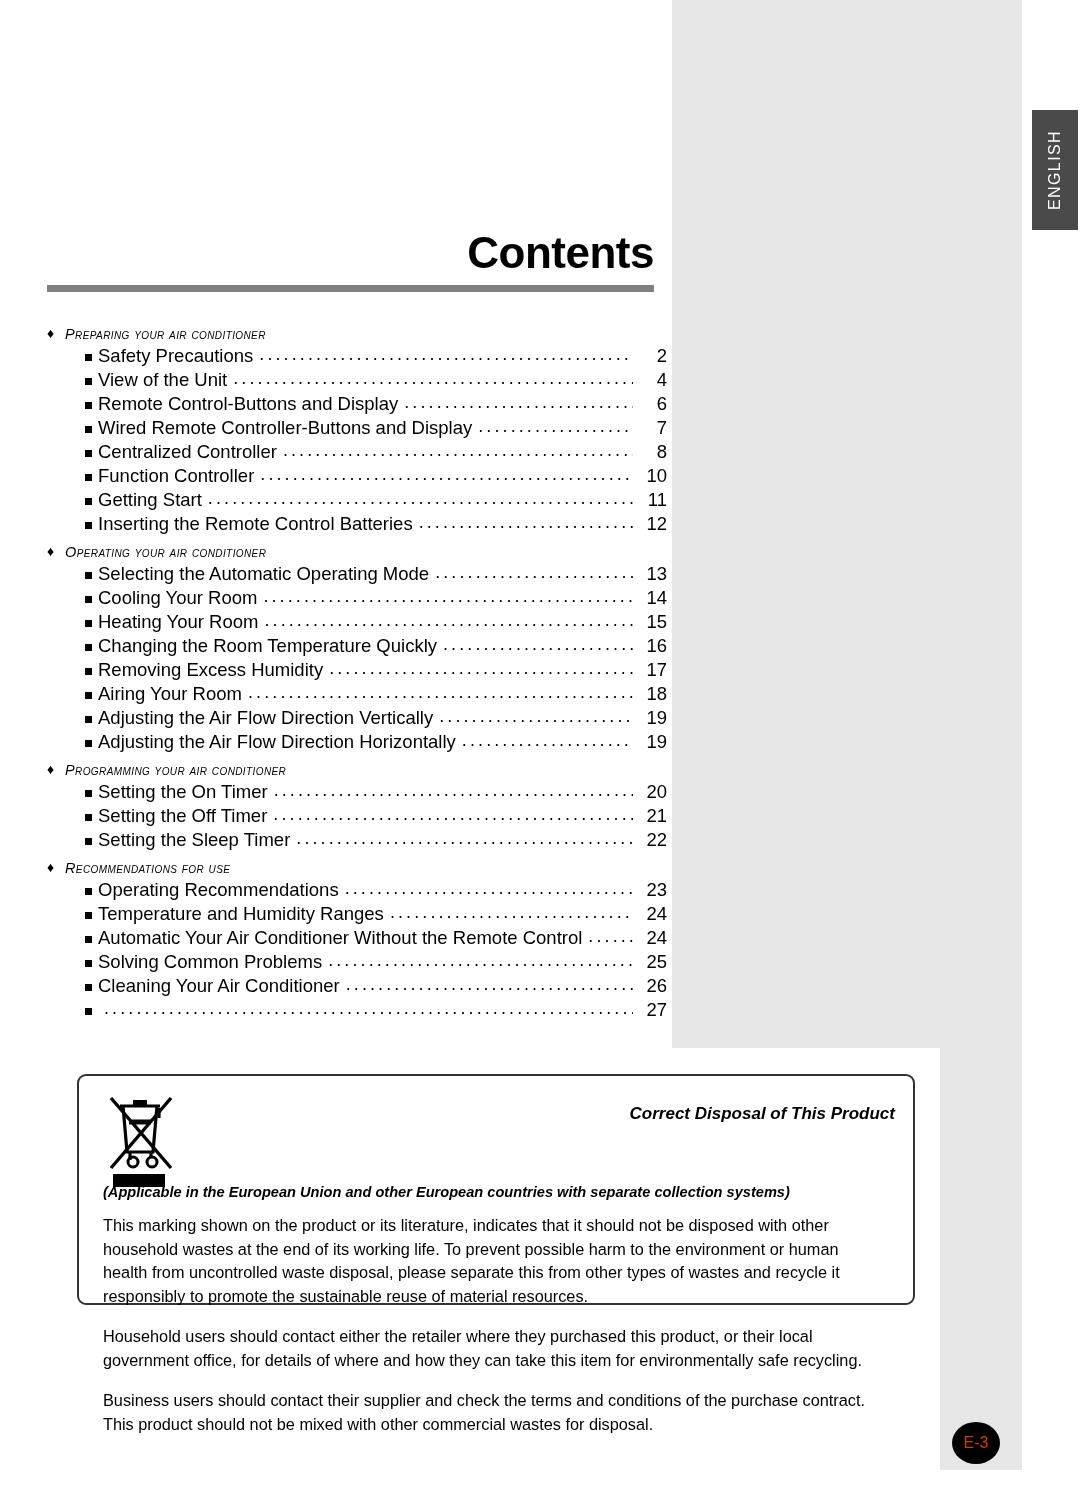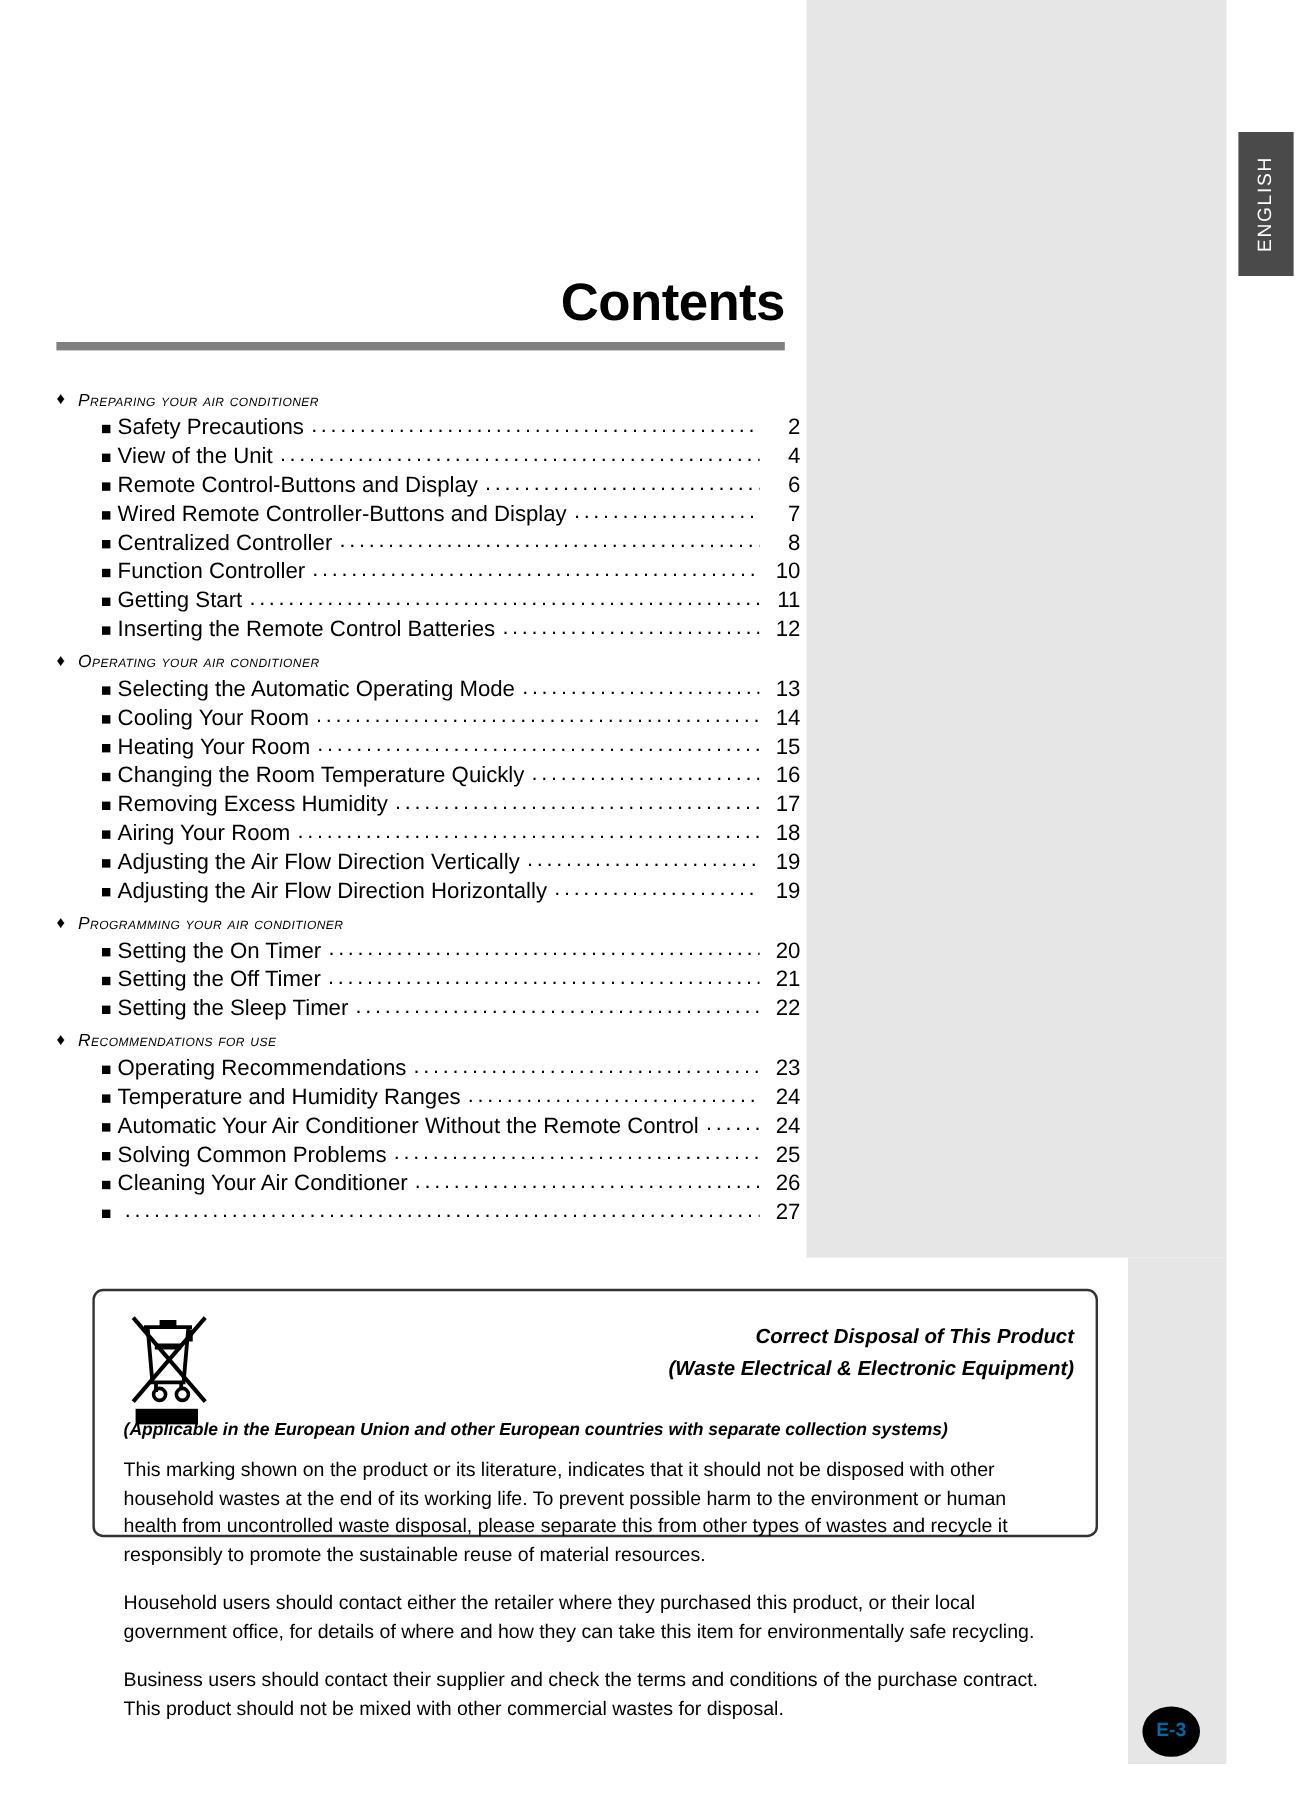--- a/index.html
+++ b/index.html
@@ -149,21 +149,21 @@
     text-align: right;
     font-size: 18.5px;
   }
 
   
   .weee-box {
     position: absolute;
     left: 77px;
     top: 1074px;
     width: 838px;
-    height: 207px;
+    height: 231px;
     border: 2px solid #333333;
     border-radius: 9px;
     background: #ffffff;
     box-sizing: border-box;
   }
 
   .weee-head {
     position: absolute;
     right: 18px;
     top: 24px;
@@ -212,23 +212,23 @@
     top: 1422px;
     width: 48px;
     height: 42px;
     background: #000000;
     border-radius: 50%;
     display: flex;
     align-items: center;
     justify-content: center;
   }
   .page-badge span {
-    color: #0369a1;
+    color: #c2410c;
     font-size: 16px;
-    font-weight: bold;
+    font-weight: normal;
   }
 </style>
 </head>
 <body>
 
 <div class="gray-panel-top"></div>
 <div class="gray-panel-bottom"></div>
 
 <div class="english-tab">
   <span>ENGLISH</span>
@@ -436,21 +436,20 @@
 
         <path d="M8 8 L68 78" stroke-width="3.4"></path>
         <path d="M68 8 L8 78" stroke-width="3.4"></path>
       </g>
       <rect x="10" y="84" width="52" height="13" fill="#000"></rect>
     </svg>
   </div>
 
   <div class="weee-head">
     <div>Correct Disposal of This Product</div>
-    <div>(Waste Electrical &amp; Electronic Equipment)</div>
   </div>
 
   <div class="weee-applicable">(Applicable in the European Union and other European countries with separate collection systems)</div>
 
   <div class="weee-body" id="weee-body">
       <p>This marking shown on the product or its literature, indicates that it should not be disposed with other household wastes at the end of its working life. To prevent possible harm to the environment or human health from uncontrolled waste disposal, please separate this from other types of wastes and recycle it responsibly to promote the sustainable reuse of material resources.</p>
       <p>Household users should contact either the retailer where they purchased this product, or their local government office, for details of where and how they can take this item for environmentally safe recycling.</p>
       <p>Business users should contact their supplier and check the terms and conditions of the purchase contract. This product should not be mixed with other commercial wastes for disposal.</p>
     </div>
 </div>

